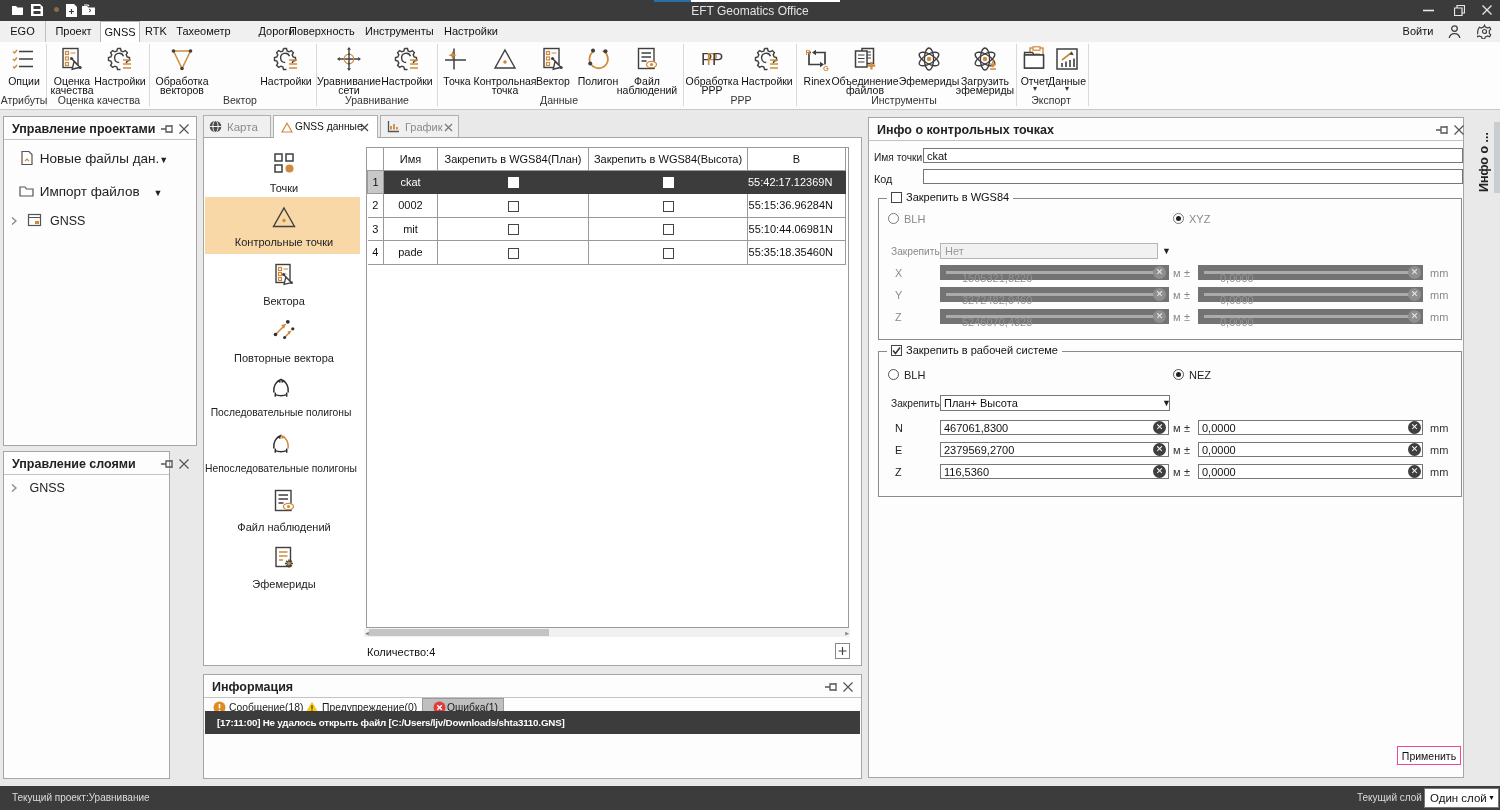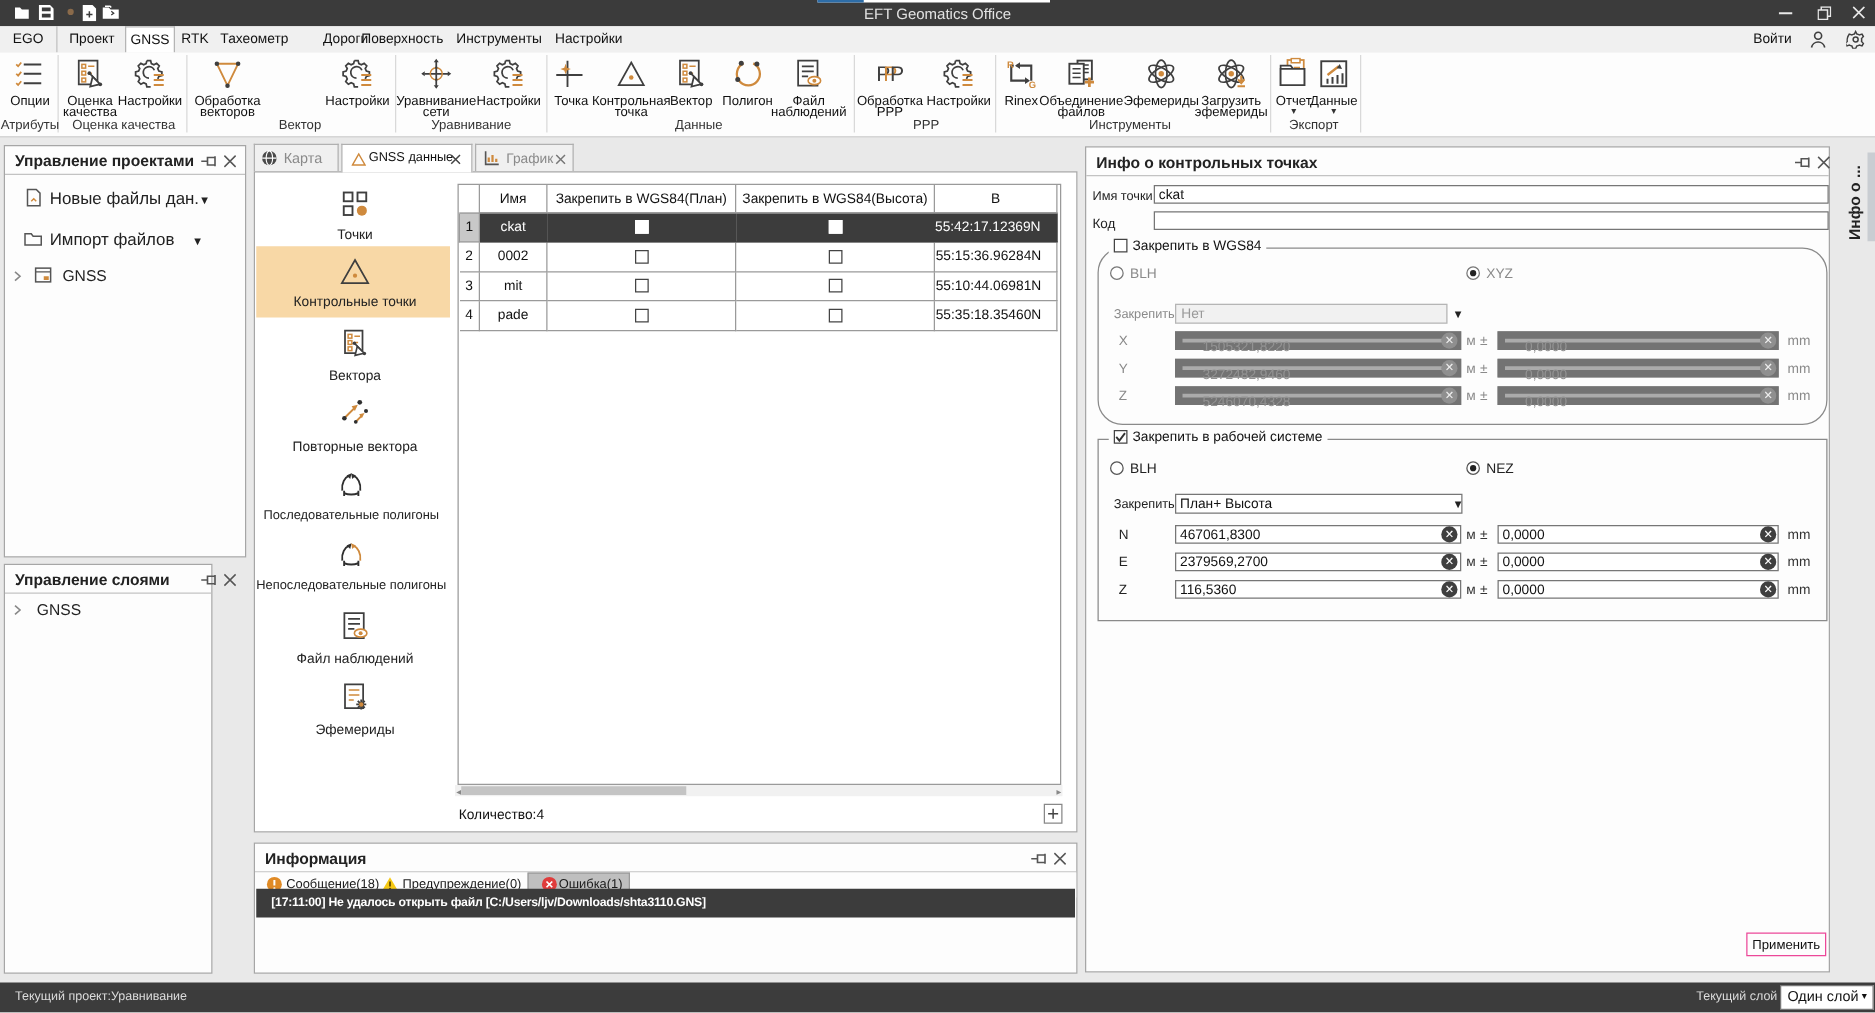--- a/index.html
+++ b/index.html
@@ -603,21 +603,21 @@
       </svg>
     <svg class="pico" style="left:583px;" width="14" height="14" viewBox="0 0 14 14">
         <path d="M2.5 2.5l9 9M11.5 2.5l-9 9" stroke="#555" stroke-width="1.2"></path>
       </svg>
   </div>
   <div class="flabel" style="left:5px;top:34px;font-size:10.2px;">Имя точки</div>
   <div class="inp" style="left:54px;top:30px;width:540px;height:15px;line-height:15px;">ckat</div>
   <div class="flabel" style="left:5px;top:55px;">Код</div>
   <div class="inp" style="left:54px;top:51px;width:540px;height:15px;line-height:15px;"></div>
 
-  <div class="gbox" style="left:9px;top:80px;width:584px;height:142px;border-radius:20px;">
+  <div class="gbox" style="left:9px;top:80px;width:584px;height:142px;">
     <div class="gleg"><span class="cb" style="vertical-align:-2px;margin-right:4px;"></span>Закрепить в WGS84</div>
     <div class="radio" style="left:9px;top:14px;border-color:#777;"></div>
       <div class="rlab" style="left:25px;top:14px;color:#8a8a8a;">BLH</div>
     <div class="radio on" style="left:294px;top:14px;border-color:#777;"></div>
       <div class="rlab" style="left:310px;top:14px;color:#8a8a8a;">XYZ</div>
     <div class="flabel" style="left:12px;top:47px;color:#8a8a8a;font-size:10.2px;">Закрепить</div>
     <div class="abs" style="left:61px;top:44px;width:218px;height:16px;background:#f1f1f1;border:1px solid #b5b5b5;font-size:11px;color:#999;line-height:15px;padding-left:4px;">Нет</div>
     <div class="abs" style="left:283px;top:47px;font-size:9px;color:#222;">▼</div>
     <div class="flabel" style="left:16px;top:68px;color:#8a8a8a;">X</div>
       <div class="inp-dis" style="left:61px;top:66px;width:229px;height:15px;line-height:15px;">1505321,8220</div>

